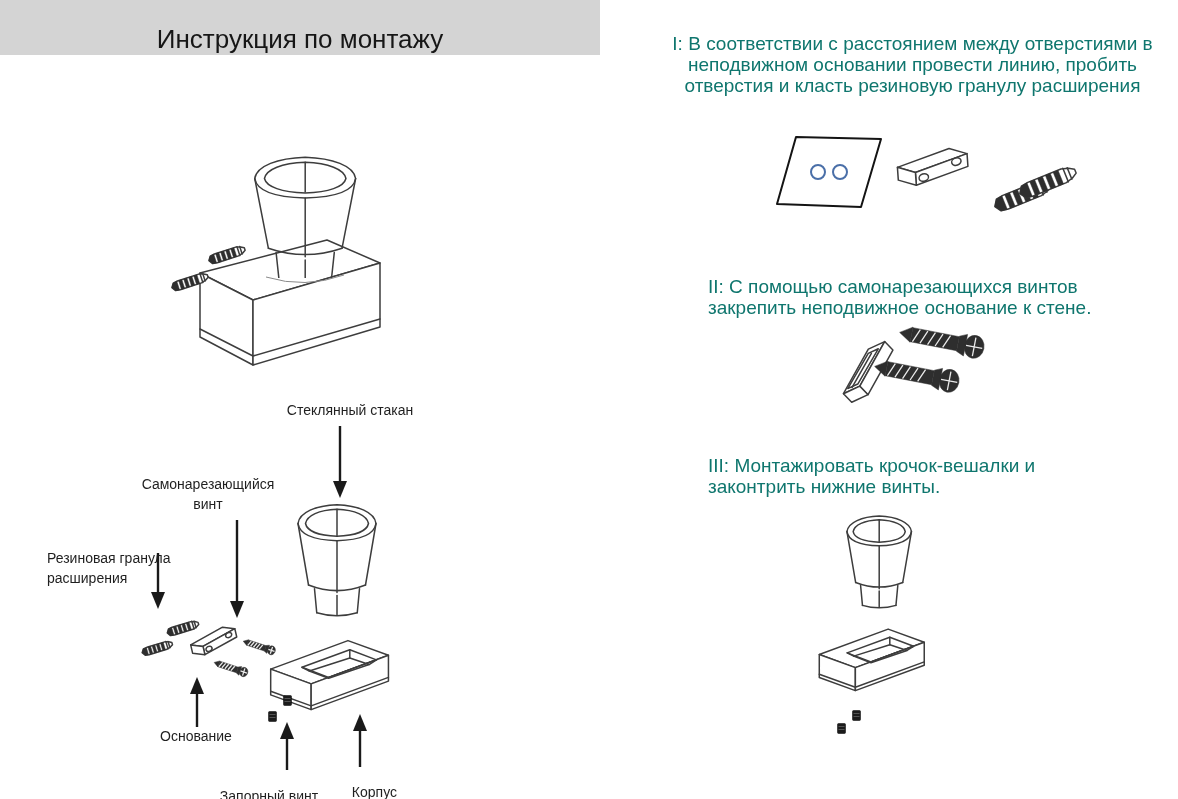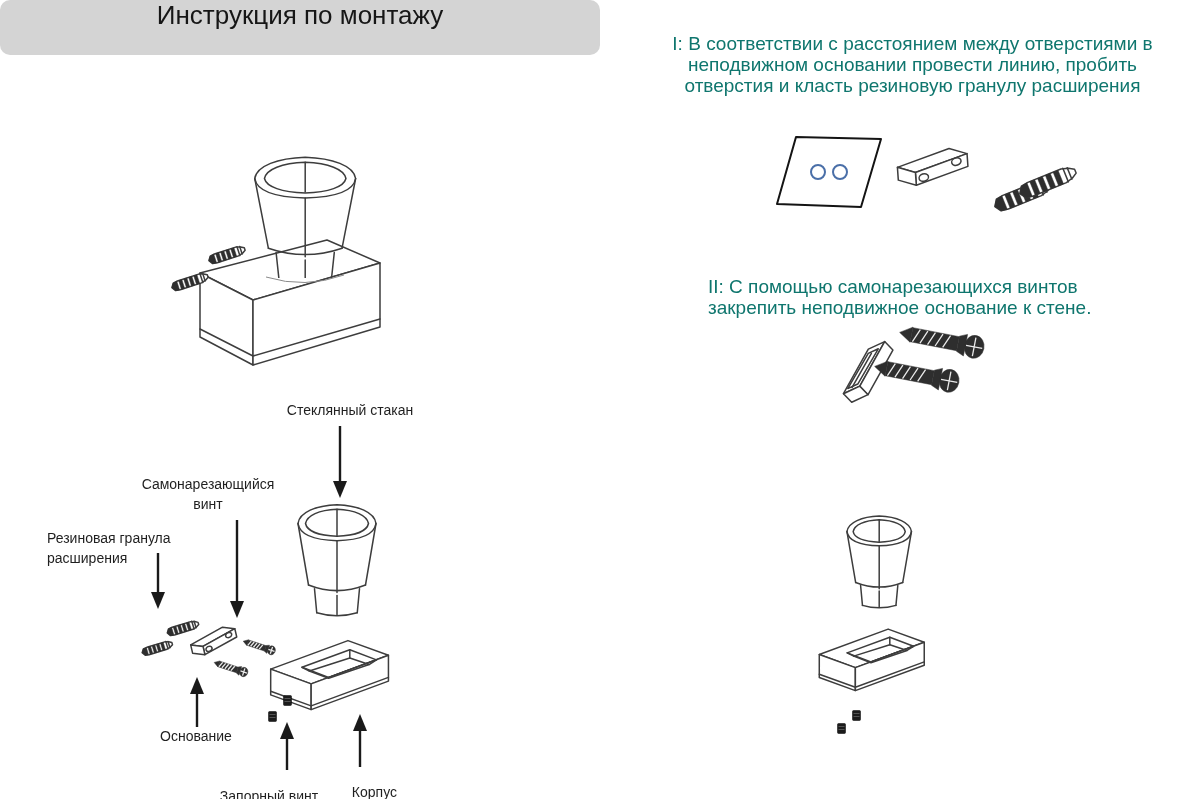--- a/index.html
+++ b/index.html
@@ -2,31 +2,31 @@
 <html><head>
 <meta charset="utf-8">
 <style>
   html,body{margin:0;padding:0;background:#fff;}
   .page{
     position:relative;width:1178px;height:799px;background:#ffffff;overflow:hidden;
     font-family:"Liberation Sans","DejaVu Sans",sans-serif;color:#1f1f1f;
   }
   .header-bar{
     position:absolute;left:0;top:0;width:600px;height:55px;background:#d4d4d4;
-    display:flex;align-items:flex-start;justify-content:center;border-radius:10px;
+    display:flex;align-items:flex-end;justify-content:center;
   }
   .header-title{font-size:26px;color:#161616;}
   .subtitle{
     position:absolute;left:0;top:68px;width:600px;text-align:center;
     font-size:23px;color:#161616;
   }
   .dlabel{position:absolute;font-size:14px;line-height:20px;color:#1f1f1f;}
   .lbl-glass{left:270px;top:400px;width:160px;text-align:center;}
   .lbl-selftap{left:133px;top:474px;width:150px;text-align:center;overflow-wrap:anywhere;}
-  .lbl-rubber{left:47px;top:528px;width:162px;text-align:left;}
+  .lbl-rubber{left:47px;top:548px;width:162px;text-align:left;}
   .lbl-base{left:146px;top:726px;width:100px;text-align:center;}
   .lbl-lock{left:209px;top:779px;width:120px;text-align:center;margin-top:7px;}
   .lbl-body{left:327px;top:782px;width:70px;text-align:right;}
   .step-text{position:absolute;font-size:19px;line-height:21px;color:#0f766e;margin:0;}
   .step-1{left:655px;top:33px;width:515px;text-align:center;}
   .step-2{left:708px;top:240px;width:390px;text-align:left;margin-top:36px;}
   .step-3{left:708px;top:455px;width:390px;text-align:left;}
   svg{position:absolute;overflow:visible;}
   .svg-defs{position:absolute;width:0;height:0;}
   .ln{stroke:#3d3d3d;fill:#ffffff;stroke-width:1.5;stroke-linejoin:round;stroke-linecap:round;vector-effect:non-scaling-stroke;}
@@ -223,20 +223,21 @@
         <use href="#sym-frame"></use>
       </g>
     <g transform="translate(85,24) rotate(11) scale(1.1)">
         <use href="#sym-screw"></use>
       </g>
     <g transform="translate(60,58) rotate(11) scale(1.1)">
         <use href="#sym-screw"></use>
       </g>
   </svg>
 
+  <p class="step-text step-3">III: Монтажировать крочок-вешалки и законтрить нижние винты.</p>
 
   <svg style="left:800px;top:495px" width="190" height="245" viewBox="0 0 190 245">
     <g transform="translate(42,18) scale(0.62)">
         <use href="#sym-cup"></use>
       </g>
     <g transform="translate(16,130) scale(0.82)">
         <use href="#sym-body"></use>
       </g>
     <g transform="translate(52,215)">
         <use href="#sym-setscrew"></use>

